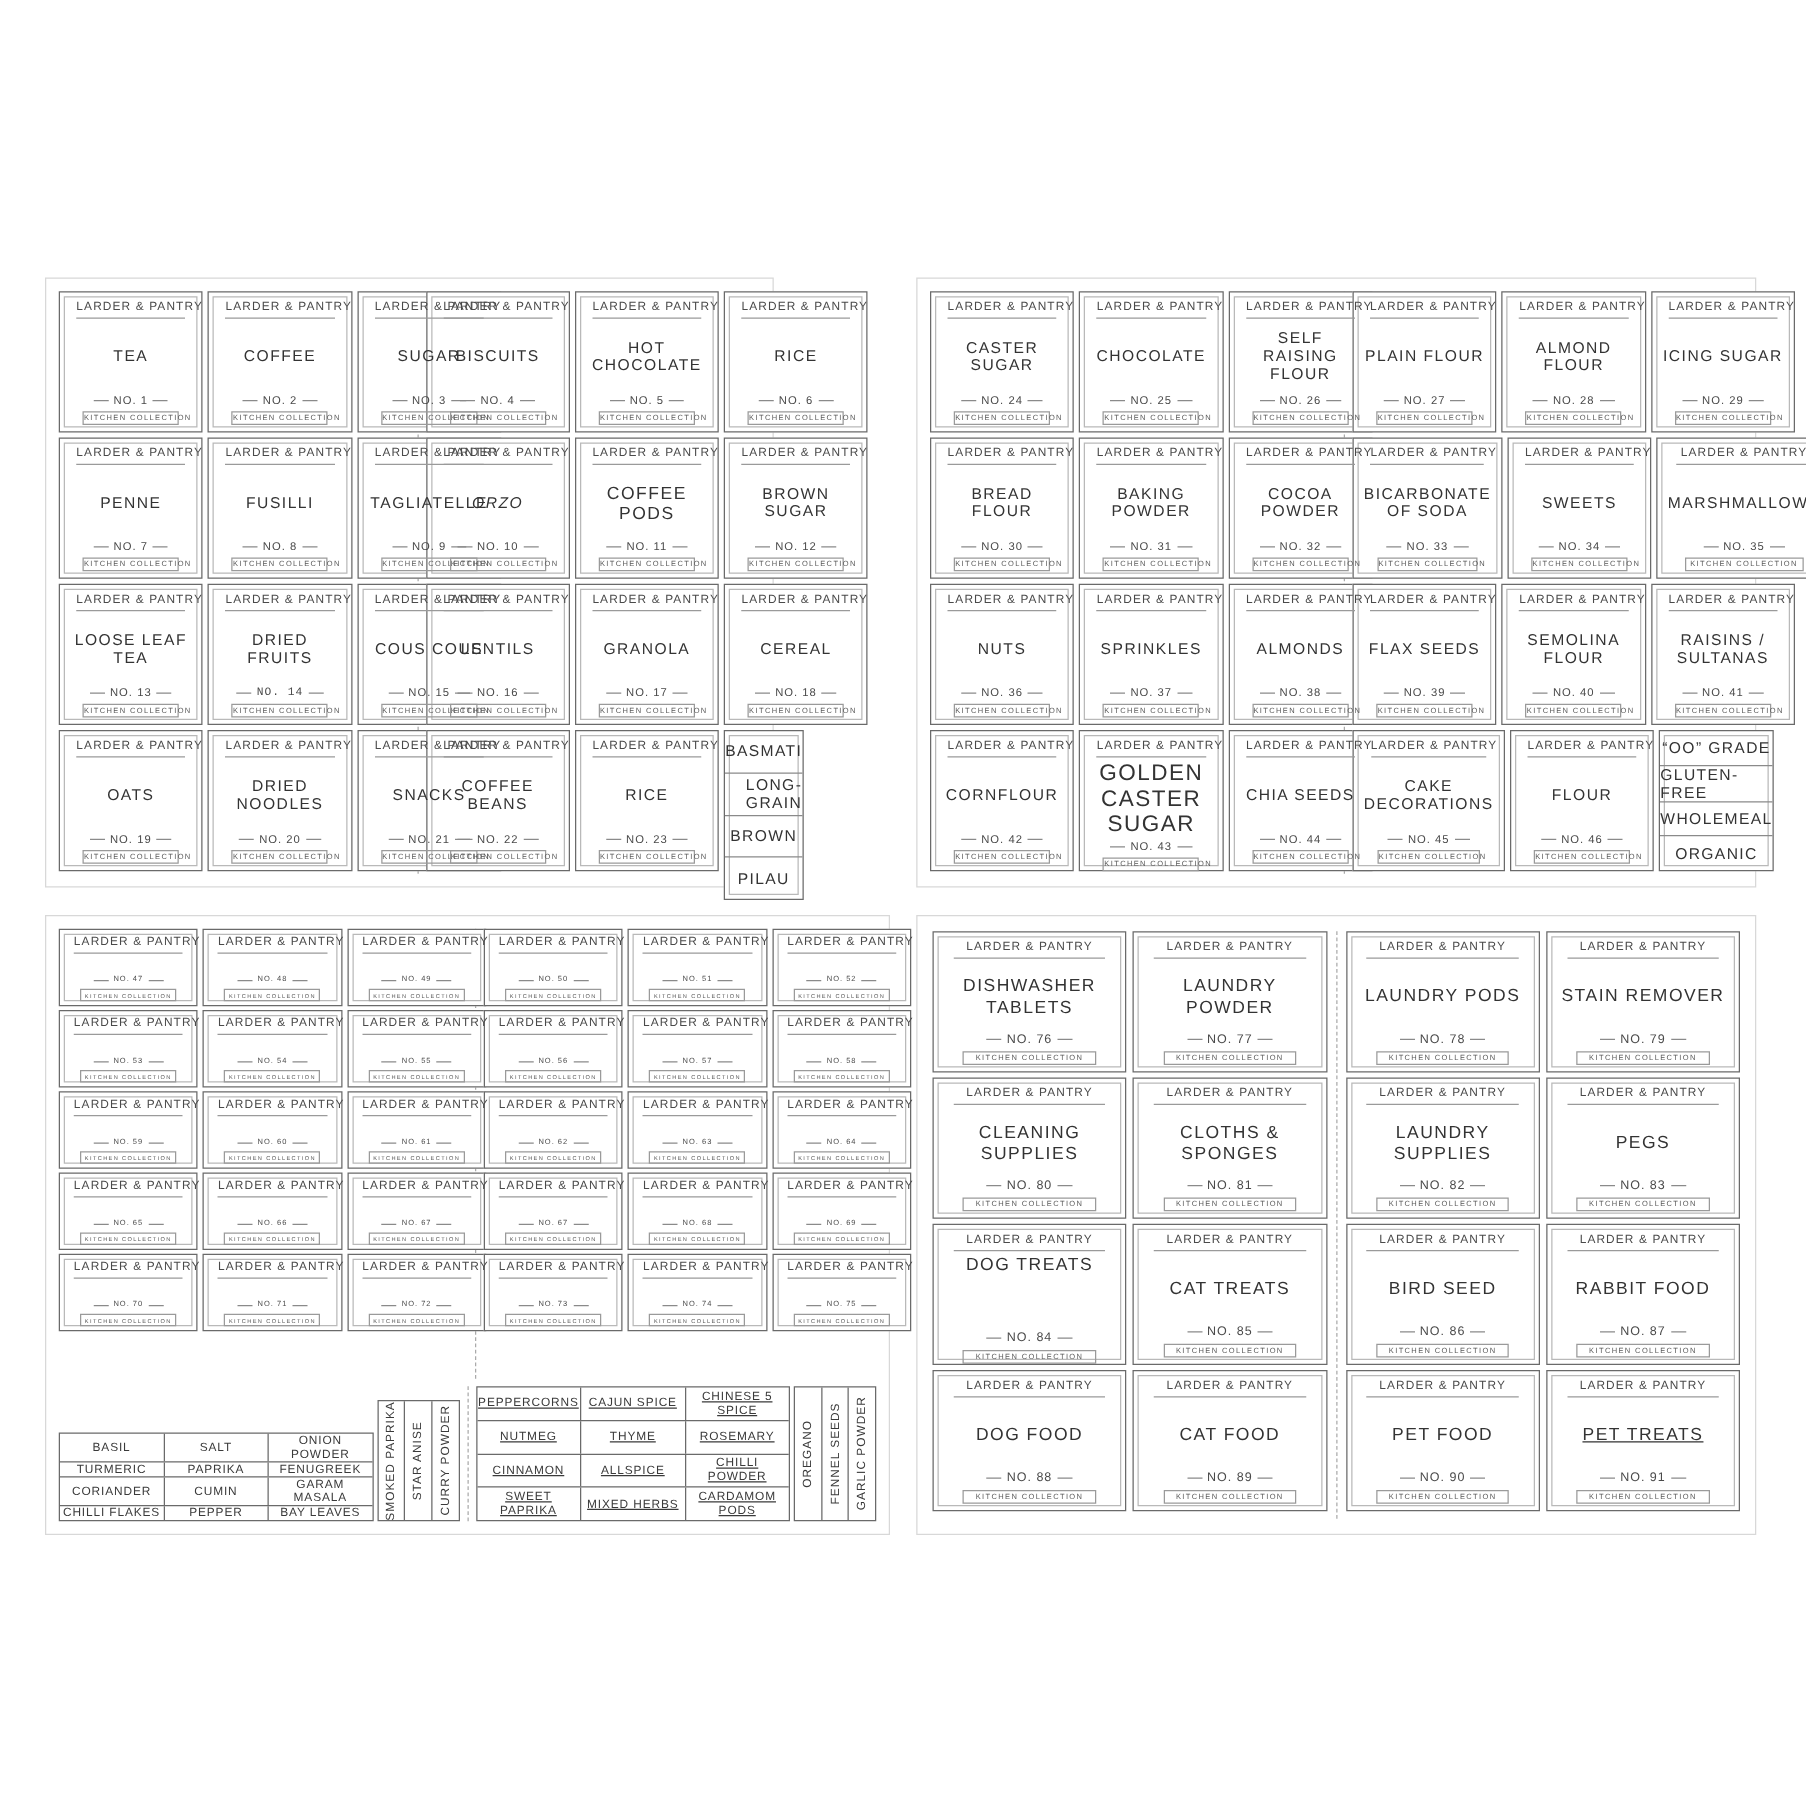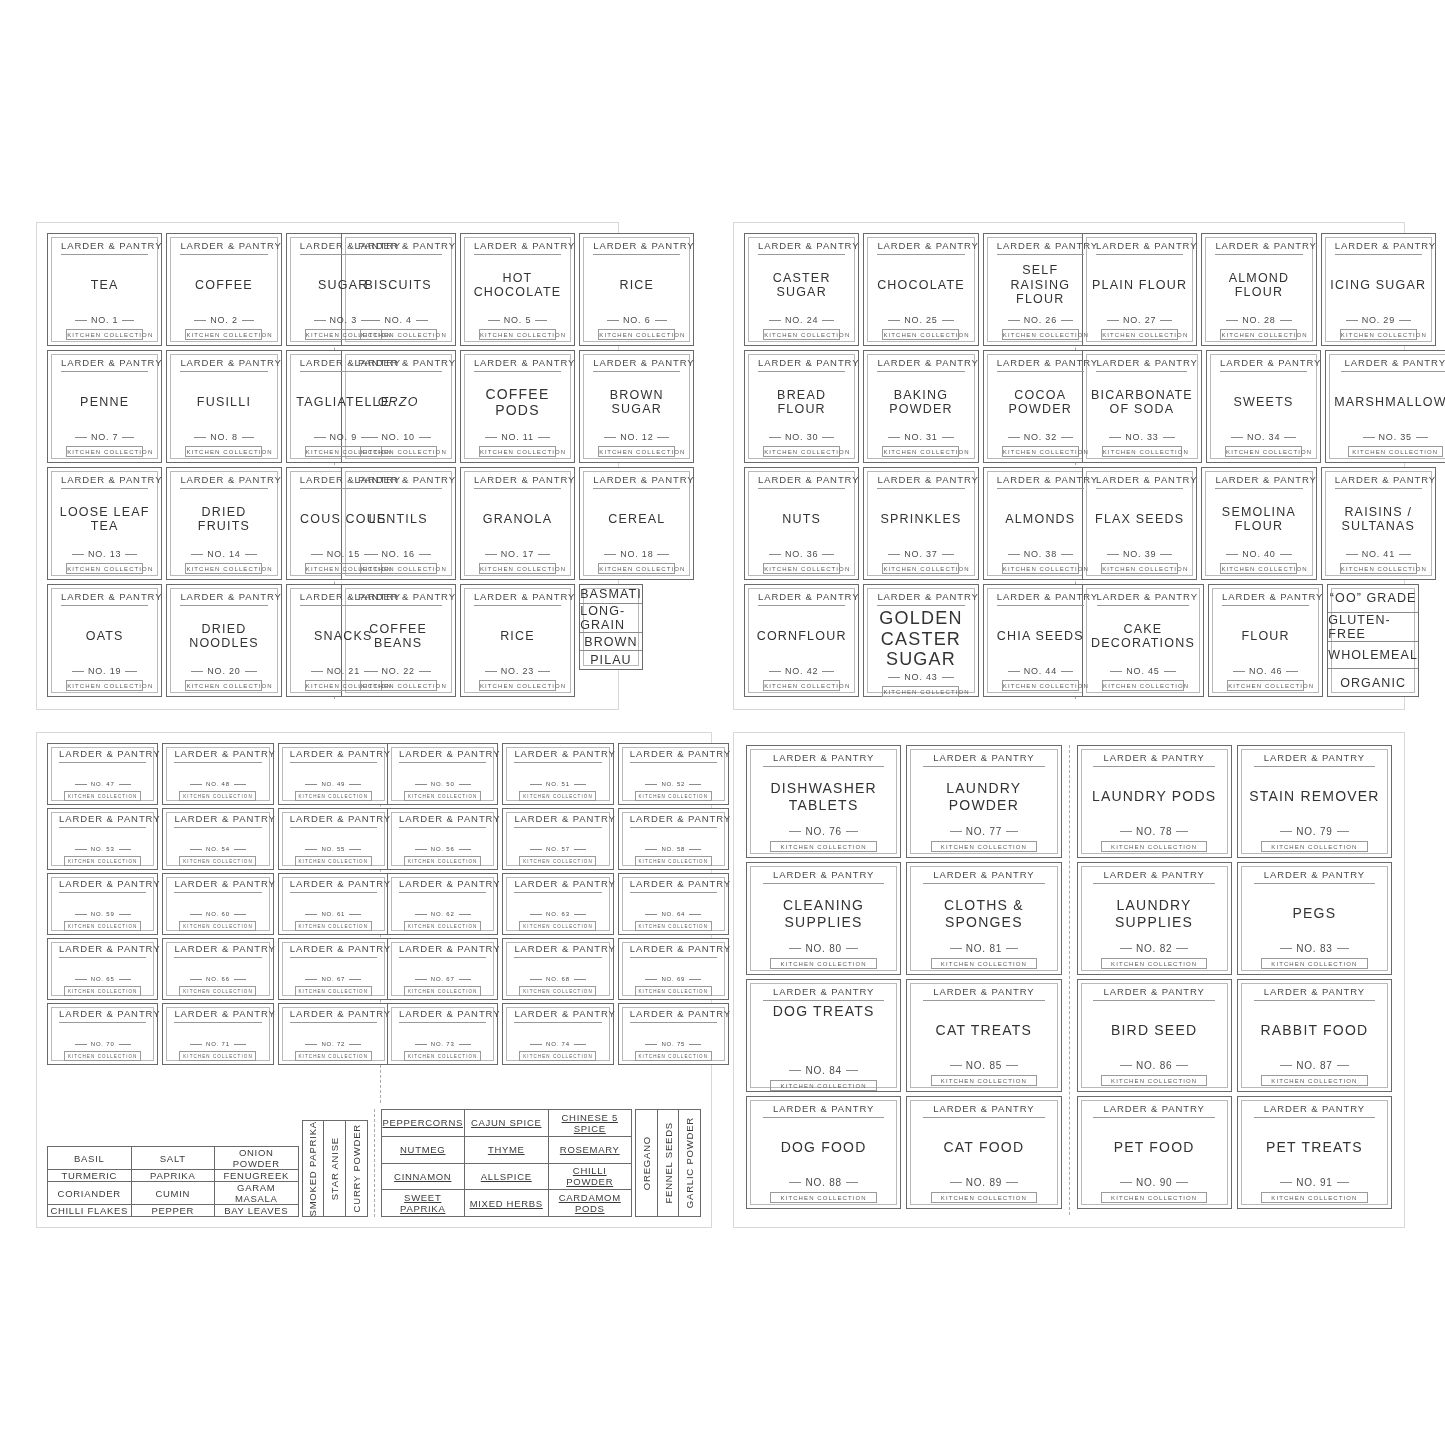--- a/index.html
+++ b/index.html
@@ -124,21 +124,21 @@
               <div class="inner-frame"></div>
               <div class="lp">LARDER &amp; PANTRY</div>
               <div class="title" style="font-size:12.5px;">LOOSE LEAF TEA</div>
               <div class="no" style="font-size:9px;">NO. 13</div>
               <div class="kc" style="">KITCHEN COLLECTION</div>
             </div>
             <div class="label" style="height: 113px; margin-bottom: 4px; --fs: 12.5px; flex: 1 1 0%;">
               <div class="inner-frame"></div>
               <div class="lp">LARDER &amp; PANTRY</div>
               <div class="title" style="font-size:12.5px;">DRIED FRUITS</div>
-              <div class="no" style="font-size:9px;">NO. 14</div>
+              <div class="no" style="font-size:9px;font-family:Liberation Mono, monospace;">NO. 14</div>
               <div class="kc" style="">KITCHEN COLLECTION</div>
             </div>
             <div class="label" style="height: 113px; margin-bottom: 4px; --fs: 12.5px; flex: 1 1 0%;">
               <div class="inner-frame"></div>
               <div class="lp">LARDER &amp; PANTRY</div>
               <div class="title" style="font-size:12.5px;">COUS COUS</div>
               <div class="no" style="font-size:9px;">NO. 15</div>
               <div class="kc" style="">KITCHEN COLLECTION</div>
             </div>
           </div>
@@ -244,21 +244,21 @@
               <div class="no" style="font-size:9px;">NO. 22</div>
               <div class="kc" style="">KITCHEN COLLECTION</div>
             </div>
             <div class="label" style="height: 113px; margin-bottom: 4px; --fs: 12.5px; flex: 1 1 0%;">
               <div class="inner-frame"></div>
               <div class="lp">LARDER &amp; PANTRY</div>
               <div class="title" style="font-size:12.5px;">RICE</div>
               <div class="no" style="font-size:9px;">NO. 23</div>
               <div class="kc" style="">KITCHEN COLLECTION</div>
             </div>
-            <div class="listbox" style="height: 86px; margin-bottom: 4px; flex: 1 1 0%;">
+            <div class="listbox" style="height: 136px; margin-bottom: 4px; flex: 1 1 0%; text-align: right;">
               <div class="inner-frame"></div>
               <div class="row" style="font-size:12.5px">BASMATI</div>
               <div class="row" style="font-size:12.5px">LONG-GRAIN</div>
               <div class="row" style="font-size:12.5px">BROWN</div>
               <div class="row" style="font-size:12.5px">PILAU</div>
             </div>
           </div>
         </div>
     </div>
   </div>
@@ -890,21 +890,21 @@
             <div class="label" style="height: 113px; margin-bottom: 4px; --fs: 14px; flex: 1 1 0%;">
               <div class="inner-frame"></div>
               <div class="lp">LARDER &amp; PANTRY</div>
               <div class="title" style="font-size:14px;">PET FOOD</div>
               <div class="no" style="font-size:10px;">NO. 90</div>
               <div class="kc" style="font-size:6px;">KITCHEN COLLECTION</div>
             </div>
             <div class="label" style="height: 113px; margin-bottom: 4px; --fs: 14px; flex: 1 1 0%;">
               <div class="inner-frame"></div>
               <div class="lp">LARDER &amp; PANTRY</div>
-              <div class="title" style="font-size:14px;">PET TREATS</div>
+              <div class="title" style="font-size:14px;text-decoration:underline;">PET TREATS</div>
               <div class="no" style="font-size:10px;">NO. 91</div>
               <div class="kc" style="font-size:6px;">KITCHEN COLLECTION</div>
             </div>
           </div>
         </div>
     </div>
   </div>
 
 </div>
 

